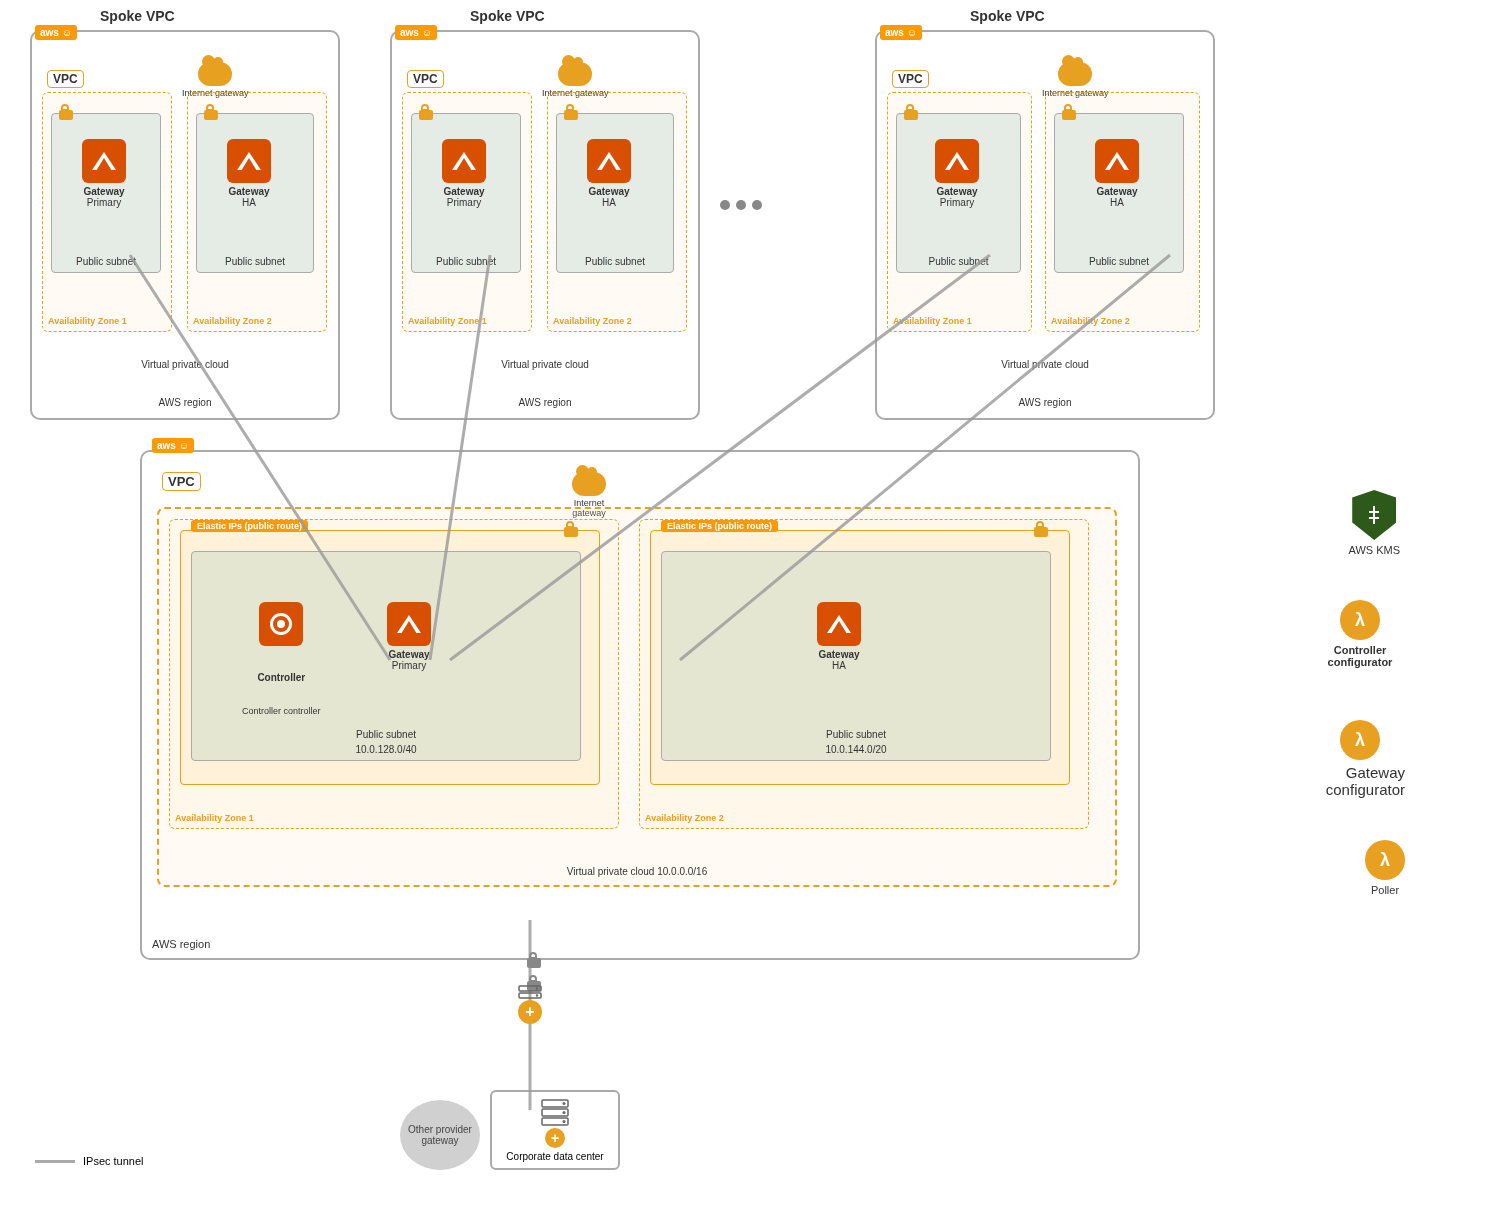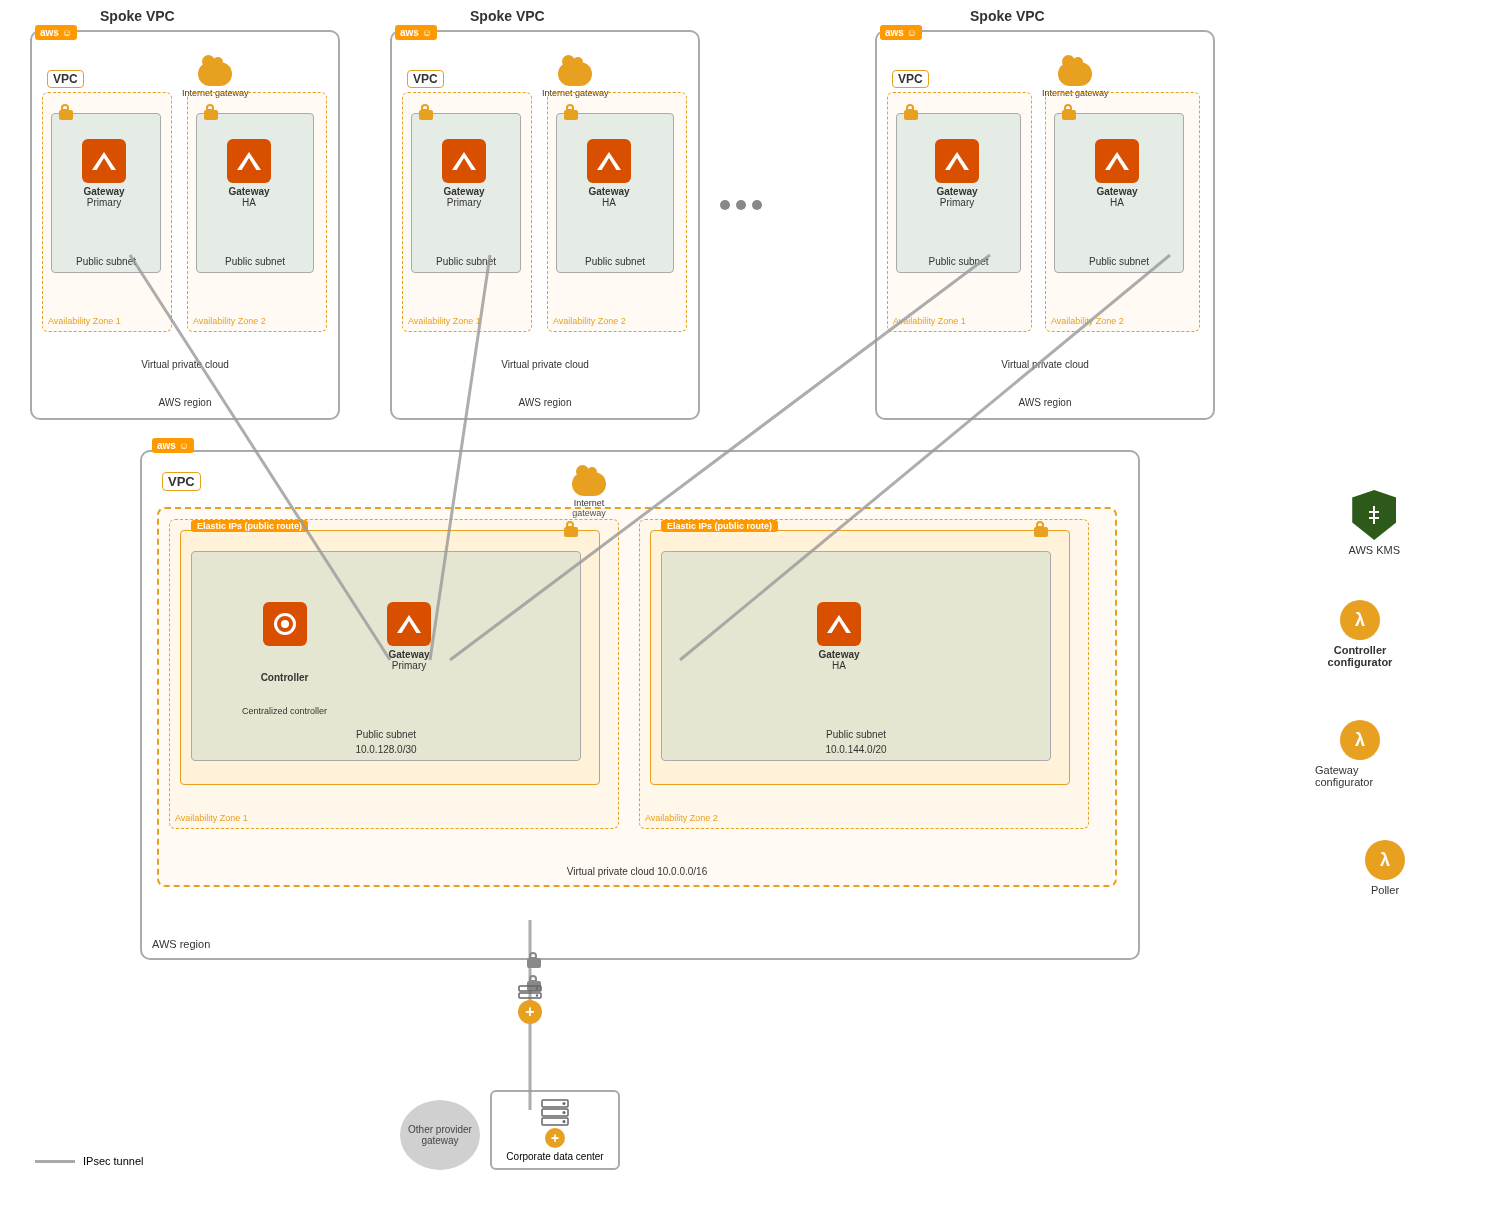--- a/index.html
+++ b/index.html
@@ -62,20 +62,21 @@
     
     .label {
       position: absolute;
       font-size: 10px;
       color: #333;
       text-align: center;
     }
     .label-orange {
       color: #E8A020;
       font-size: 10px;
+      font-weight: bold;
     }
 
     
     .aws-icon {
       position: absolute;
       display: flex;
       flex-direction: column;
       align-items: center;
       font-size: 10px;
       color: #333;
@@ -508,33 +509,33 @@
 
           <div class="subnet-box" style="left:10px; top:20px; width:390px; height:210px;">
 
             <div class="aws-icon" style="position:absolute; top:50px; left:50px;gap:23px;">
               <div class="ctrl-icon">
                 <div class="ctrl-circle">
                     <div class="ctrl-inner"></div>
                   </div>
               </div>
               <div style="margin-top:3px; font-weight:bold;">Controller</div>
-              <div style="font-size:9px; text-align:center;">Centralized controller</div>
+              <div style="font-size:9px; text-align:center;">Controller controller</div>
             </div>
 
             <div class="aws-icon" style="position:absolute; top:50px; left:195px;">
               <div class="gw-icon">
                   <div class="gw-chevron"></div>
                 </div>
               <div style="margin-top:3px; font-weight:bold;">Gateway</div>
               <div>Primary</div>
             </div>
 
             <div class="label" style="bottom:20px; left:0; right:0; font-size:10px;">Public subnet</div>
-            <div class="label" style="bottom:5px; left:0; right:0; font-size:10px;">10.0.128.0/30</div>
+            <div class="label" style="bottom:5px; left:0; right:0; font-size:10px;">10.0.128.0/40</div>
           </div>
         </div>
       </div>
 
       <div class="az-box" style="left:480px; top:10px; width:450px; height:310px;">
         <div class="label label-orange" style="bottom:5px; left:5px; font-size:9px;">Availability Zone 2</div>
 
         <div class="route-box" style="left:10px; top:10px; width:420px; height:255px;">
           <div style="position:absolute; top:-11px; left:10px; background:#F90; color:white; font-size:9px;
                       padding:1px 6px; border-radius:3px; font-weight:bold; white-space:nowrap;">Elastic IPs (public route)</div>
@@ -597,21 +598,21 @@
     <div style="margin-top:4px; font-size:11px; text-align:center;">AWS KMS</div>
   </div>
 
   <div class="aws-icon" style="position:absolute; right:95px; top:600px; align-items:center;">
     <div class="lambda-icon">λ</div>
     <div style="margin-top:4px; font-size:11px; text-align:center; max-width:90px;font-weight:bold;">Controller configurator</div>
   </div>
 
   <div class="aws-icon" style="position:absolute; right:95px; top:720px; align-items:center;">
     <div class="lambda-icon">λ</div>
-    <div style="margin-top:4px; font-size:11px; text-align:left; max-width:90px;">Gateway configurator</div>
+    <div style="margin-top:4px; font-size:15px; text-align:right; max-width:90px;">Gateway configurator</div>
   </div>
 
   <div class="aws-icon" style="position:absolute; right:95px; top:840px; align-items:center;">
     <div class="lambda-icon">λ</div>
     <div style="margin-top:4px; font-size:11px; text-align:center; max-width:90px;">Poller</div>
   </div>
 
   <div style="position:absolute; left:400px; top:1100px; width:80px; height:70px;
               background:#d0d0d0; border-radius:50%; display:flex; align-items:center;
               justify-content:center; text-align:center; font-size:10px; color:#444; padding:5px;">

